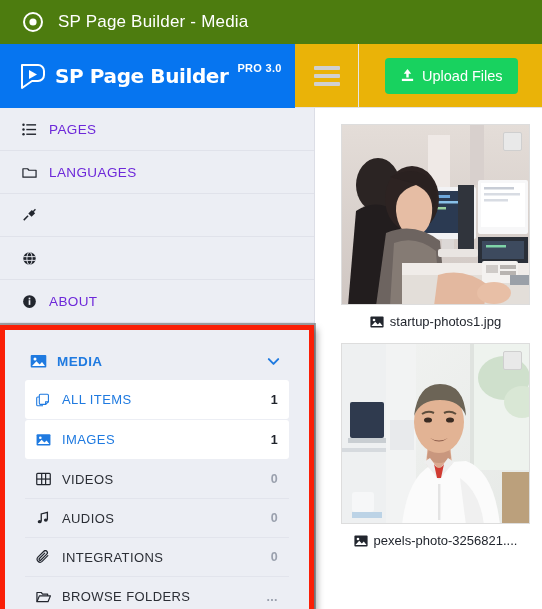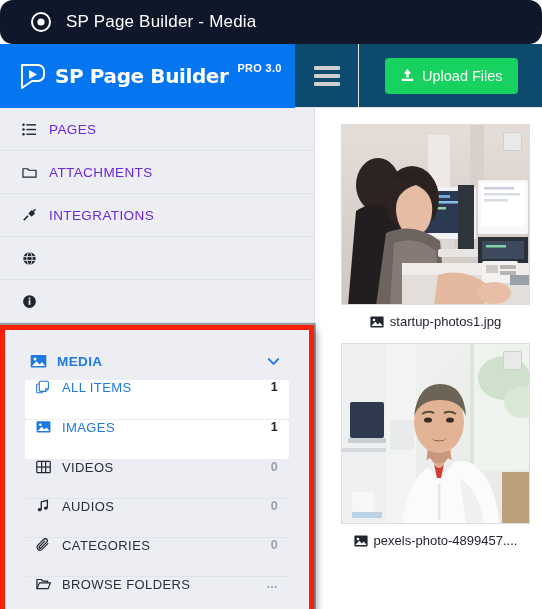--- a/index.html
+++ b/index.html
@@ -6,24 +6,23 @@
   html, body {
     width: 542px; height: 609px;
     font-family: "Liberation Sans", sans-serif;
     background: #ffffff;
     overflow: hidden;
   }
   .app { position: relative; width: 542px; height: 609px; }
 
   
   .titlebar {
-    height: 44px; background: #0f172a;
+    height: 44px; background: #4d7c0f;
     display: flex; align-items: center; gap: 14px;
-    padding-left: 30px;
-    border-radius: 13px;
+    padding-left: 22px;
   }
   .titlebar .tb-icon { width: 22px; height: 22px; flex: 0 0 22px; }
   .titlebar .tb-text {
     color: #ffffff; font-size: 17px; letter-spacing: .2px;
   }
 
   
   .toprow { display: flex; height: 64px; }
   .brandband {
     width: 295px; background: #0675f0;
@@ -33,21 +32,21 @@
   .brand-name {
     color: #fff; font-size: 20px; font-weight: bold; letter-spacing: -.4px;
     font-family: "DejaVu Sans", sans-serif;
   }
   .brand-pro {
     color: #fff; font-size: 11px; font-weight: bold;
     margin-left: 9px; align-self: flex-start; margin-top: 18px;
     letter-spacing: .3px;
   }
   .toolbar {
-    flex: 1; background: #0c4a6e; display: flex; align-items: center;
+    flex: 1; background: #eab308; display: flex; align-items: center;
     border-bottom: 1px solid #e2e2e2;
   }
   .hamburger {
     width: 64px; height: 100%;
     display: flex; flex-direction: column; align-items: center; justify-content: center;
     gap: 4px; border-right: 1px solid #e6e6e6; cursor: pointer;
   }
   .hamburger span { display: block; width: 26px; height: 4px; background: #d0d0d0; border-radius: 1px; }
   .upload-btn {
     margin-left: 26px; background: #18d25f; color: #fff;
@@ -85,21 +84,21 @@
   }
   .media-head {
     display: flex; align-items: center; height: 38px;
     padding: 0 16px 0 13px;
     color: #1f7ae0; font-size: 13.5px; font-weight: bold; letter-spacing: .4px;
     cursor: pointer;
   }
   .media-head .ic { width: 17px; flex: 0 0 17px; margin-right: 10px; }
   .media-head .lbl { flex: 1; }
   .sub-item {
-    display: flex; height: 39px;
+    display: flex; align-items: center; height: 39px;
     margin: 0 8px; padding: 0 11px;
     font-size: 13px; color: #2b2e35; letter-spacing: .4px;
     border-bottom: 1px solid #e2e4ec; cursor: pointer;
   }
   .sub-item.active {
     background: #ffffff; color: #1f7ae0; border-bottom: none;
     border-radius: 3px; margin-bottom: 1px;
   }
   .sub-item .ic { width: 16px; flex: 0 0 16px; margin-right: 10px; display: flex; }
   .sub-item .lbl { flex: 1; }
@@ -186,52 +185,52 @@
         </span>
         <span class="lbl">PAGES</span>
       </div>
 
       <div class="nav-item">
         <span class="ic">
           <svg viewBox="0 0 16 16" width="15" height="15">
             <path d="M1 4 H6 L7.4 5.6 H15 V13 H1 Z" fill="none" stroke="#22262e" stroke-width="1.3" stroke-linejoin="round"></path>
           </svg>
         </span>
-        <span class="lbl">ATTACHMENTS</span>
+        <span class="lbl">LANGUAGES</span>
       </div>
 
       <div class="nav-item">
         <span class="ic">
           <svg viewBox="0 0 16 16" width="15" height="15">
             <path d="M10.5 2 L14 5.5 L10.2 9.3 L6.7 5.8 Z" fill="#22262e"></path>
             <rect x="1" y="10" width="6.5" height="1.6" fill="#22262e" transform="rotate(-45 4 10.8)"></rect>
             <rect x="12.4" y="0.8" width="1.4" height="3.6" fill="#22262e" transform="rotate(45 13 2.6)"></rect>
           </svg>
         </span>
-        <span class="lbl">INTEGRATIONS</span>
       </div>
 
       <div class="nav-item">
         <span class="ic">
           <svg viewBox="0 0 16 16" width="15" height="15">
             <circle cx="8" cy="8" r="6.6" fill="#22262e"></circle>
             <ellipse cx="8" cy="8" rx="2.8" ry="6.6" fill="none" stroke="#eceef4" stroke-width="1"></ellipse>
             <path d="M1.6 6 H14.4 M1.6 10 H14.4" stroke="#eceef4" stroke-width="1"></path>
           </svg>
         </span>
       </div>
 
       <div class="nav-item">
         <span class="ic">
           <svg viewBox="0 0 16 16" width="15" height="15">
             <circle cx="8" cy="8" r="6.8" fill="#22262e"></circle>
             <rect x="7.1" y="6.6" width="1.8" height="5" fill="#eceef4"></rect>
             <rect x="7.1" y="3.9" width="1.8" height="1.9" fill="#eceef4"></rect>
           </svg>
         </span>
+        <span class="lbl">ABOUT</span>
       </div>
 
       <div class="media-group">
 
         <div class="media-head">
           <span class="ic">
             <svg viewBox="0 0 17 15" width="17" height="15">
               <rect x="0.7" y="1" width="15.6" height="12.6" rx="1" fill="#1f7ae0"></rect>
               <circle cx="5" cy="5" r="1.5" fill="#ffffff"></circle>
               <path d="M2 12 L6.4 7.2 L9.6 10.4 L12 8 L15 12 Z" fill="#ffffff"></path>
@@ -293,21 +292,21 @@
           <span class="lbl">AUDIOS</span>
           <span class="cnt">0</span>
         </div>
 
         <div class="sub-item">
           <span class="ic">
             <svg viewBox="0 0 16 16" width="14" height="14">
               <path d="M13.5 6.5 L7 13 a3.4 3.4 0 0 1 -4.8 -4.8 L9 1.4 a2.3 2.3 0 0 1 3.3 3.3 L5.6 11.4 a1.2 1.2 0 0 1 -1.7 -1.7 L10 3.6" fill="none" stroke="#22262e" stroke-width="1.35" stroke-linecap="round"></path>
             </svg>
           </span>
-          <span class="lbl">CATEGORIES</span>
+          <span class="lbl">INTEGRATIONS</span>
           <span class="cnt">0</span>
         </div>
 
         <div class="sub-item last">
           <span class="ic">
             <svg viewBox="0 0 16 14" width="15" height="14">
               <path d="M1 12 V2.2 H5.6 L7 3.9 H12.4 V5.6" fill="none" stroke="#22262e" stroke-width="1.3" stroke-linejoin="round"></path>
               <path d="M1 12 L3.6 5.8 H15.4 L12.8 12 Z" fill="none" stroke="#22262e" stroke-width="1.3" stroke-linejoin="round"></path>
             </svg>
           </span>
@@ -435,19 +434,19 @@
           <div class="sel-box"></div>
         </div>
         <div class="thumb-caption">
           <span class="ic">
             <svg viewBox="0 0 14 12" width="14" height="12">
               <rect x="0.4" y="0.4" width="13.2" height="11.2" rx="1" fill="#22262e"></rect>
               <circle cx="4" cy="4" r="1.3" fill="#ffffff"></circle>
               <path d="M1.4 10 L5.2 5.8 L7.8 8.5 L9.8 6.4 L12.6 10 Z" fill="#ffffff"></path>
             </svg>
           </span>
-          <span>pexels-photo-4899457....</span>
+          <span>pexels-photo-3256821....</span>
         </div>
       </div>
 
     </div>
   </div>
 </div>
 
 </body></html>

